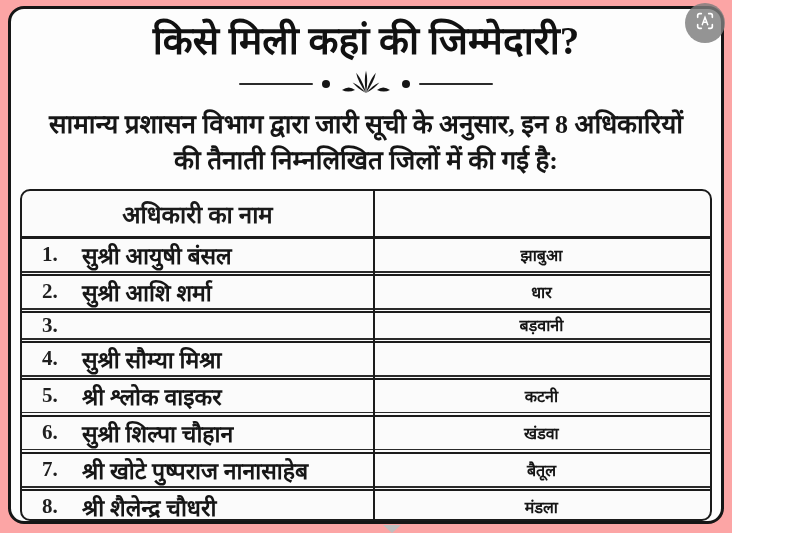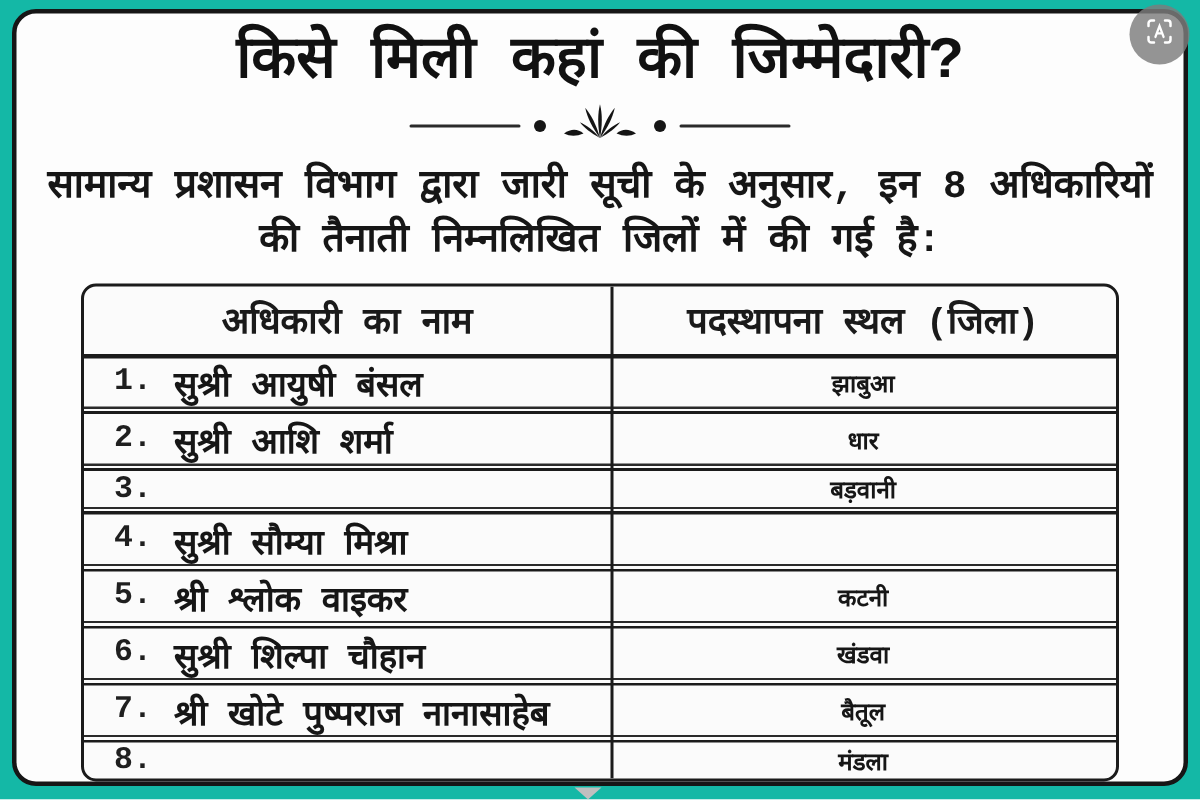--- a/index.html
+++ b/index.html
@@ -1,18 +1,18 @@
 <!DOCTYPE html>
 <html lang="hi"><head>
 <meta charset="utf-8">
 <style>
   html,body{margin:0;padding:0;background:#ffffff;}
   .stage{
-    position:relative;width:800px;height:533px;background:#14b8a6;overflow:hidden;
-    font-family:Liberation Mono, monospace;color:#1a1a1a;
+    position:relative;width:732px;height:533px;background:#fca5a5;overflow:hidden;
+    font-family:Liberation Serif, serif;color:#1a1a1a;
   }
   .card{
     position:absolute;left:8px;right:8px;top:6px;bottom:9px;
     border:3px solid #161616;border-radius:16px;background:#fdfdfd;
     display:flex;flex-direction:column;align-items:center;box-sizing:border-box;
   }
   .title{
     margin-top:8px;font-size:39px;font-weight:800;line-height:1.25;
     white-space:nowrap;text-align:center;color:#111111;
   }
@@ -91,21 +91,20 @@
     <div class="subtitle">
       <div>सामान्य प्रशासन विभाग द्वारा जारी सूची के अनुसार, इन 8 अधिकारियों</div>
       <div>की तैनाती निम्नलिखित जिलों में की गई है:</div>
     </div>
 
     <div class="dtable">
       <div class="col-divider"></div>
 
       <div class="thead">
         <div class="cell c1" style="justify-content:center;padding-left:0;">अधिकारी का नाम</div>
-        <div class="cell c2">पदस्थापना स्थल (जिला)</div>
       </div>
       <div class="head-sep"></div>
 
       <div class="trow">
         <div class="cell c1">
             <span class="sno">1.</span>
             <span class="oname">सुश्री आयुषी बंसल</span>
           </div>
         <div class="cell c2">
             <span class="district">झाबुआ</span>
@@ -171,20 +170,21 @@
           </div>
         <div class="cell c2">
             <span class="district">बैतूल</span>
           </div>
       </div>
       <div class="row-sep"></div>
 
       <div class="trow">
         <div class="cell c1">
             <span class="sno">8.</span>
+            <span class="oname">श्री शैलेन्द्र चौधरी</span>
           </div>
         <div class="cell c2">
             <span class="district">मंडला</span>
           </div>
       </div>
 
     </div>
   </div>
 
   <div class="badge">

